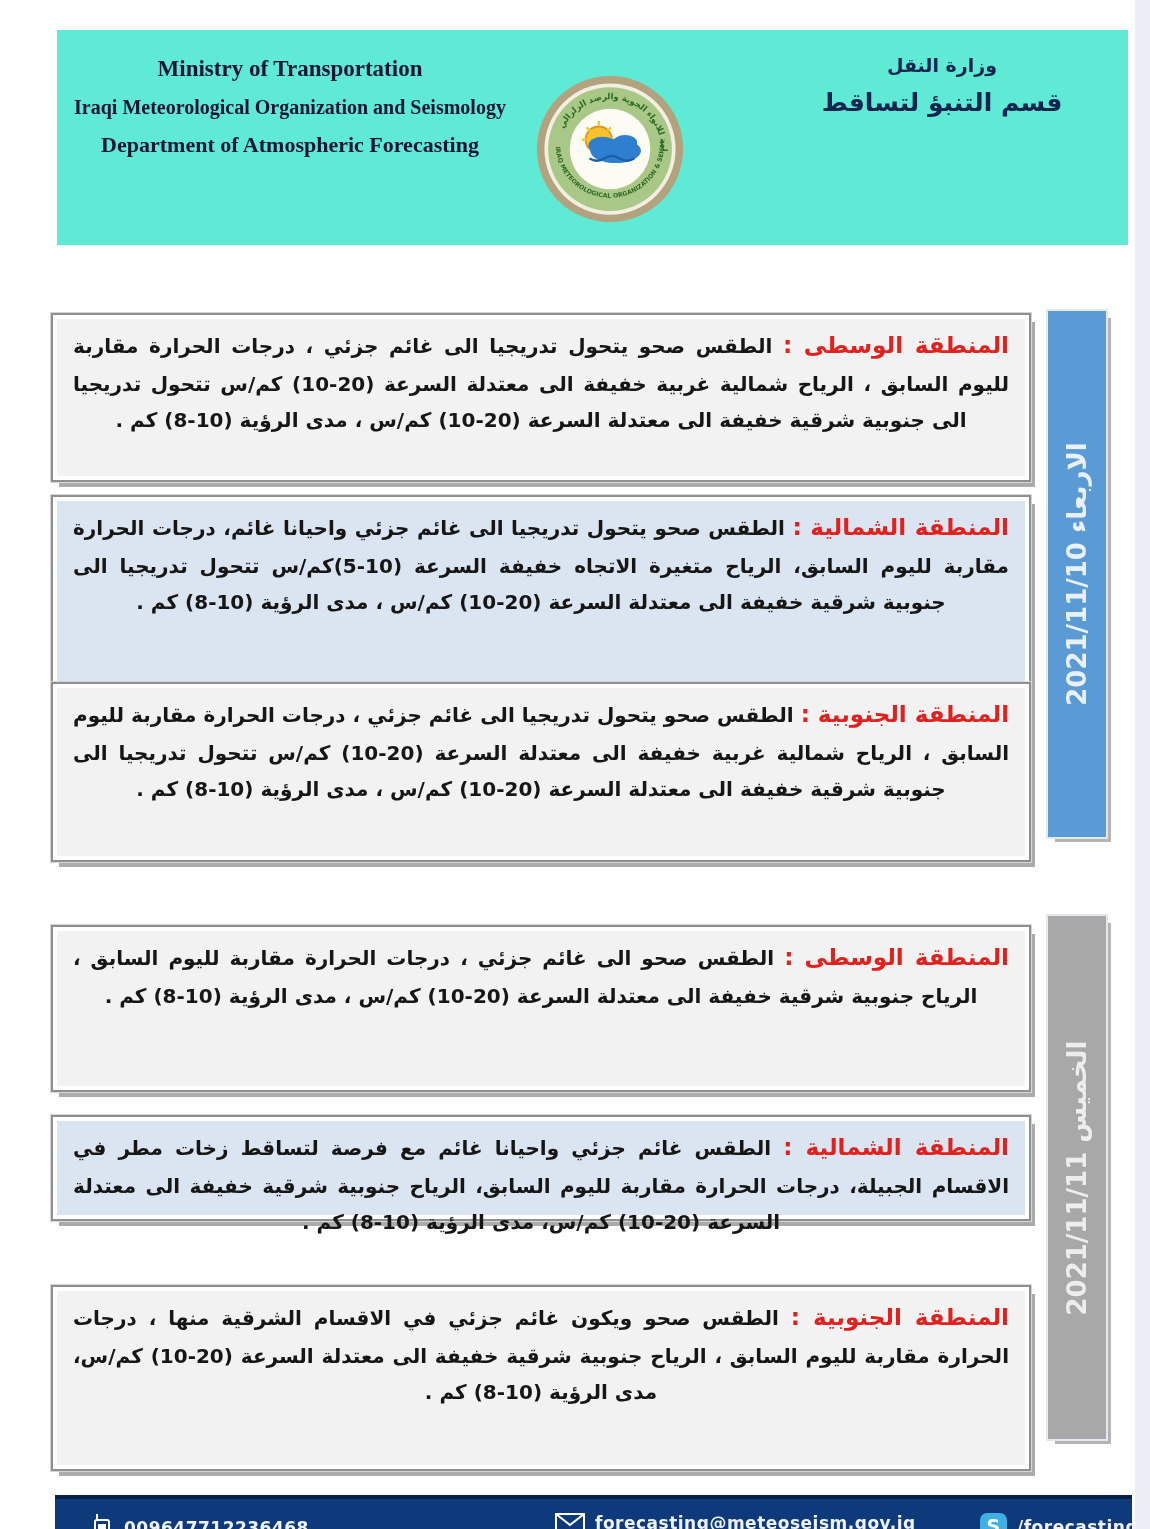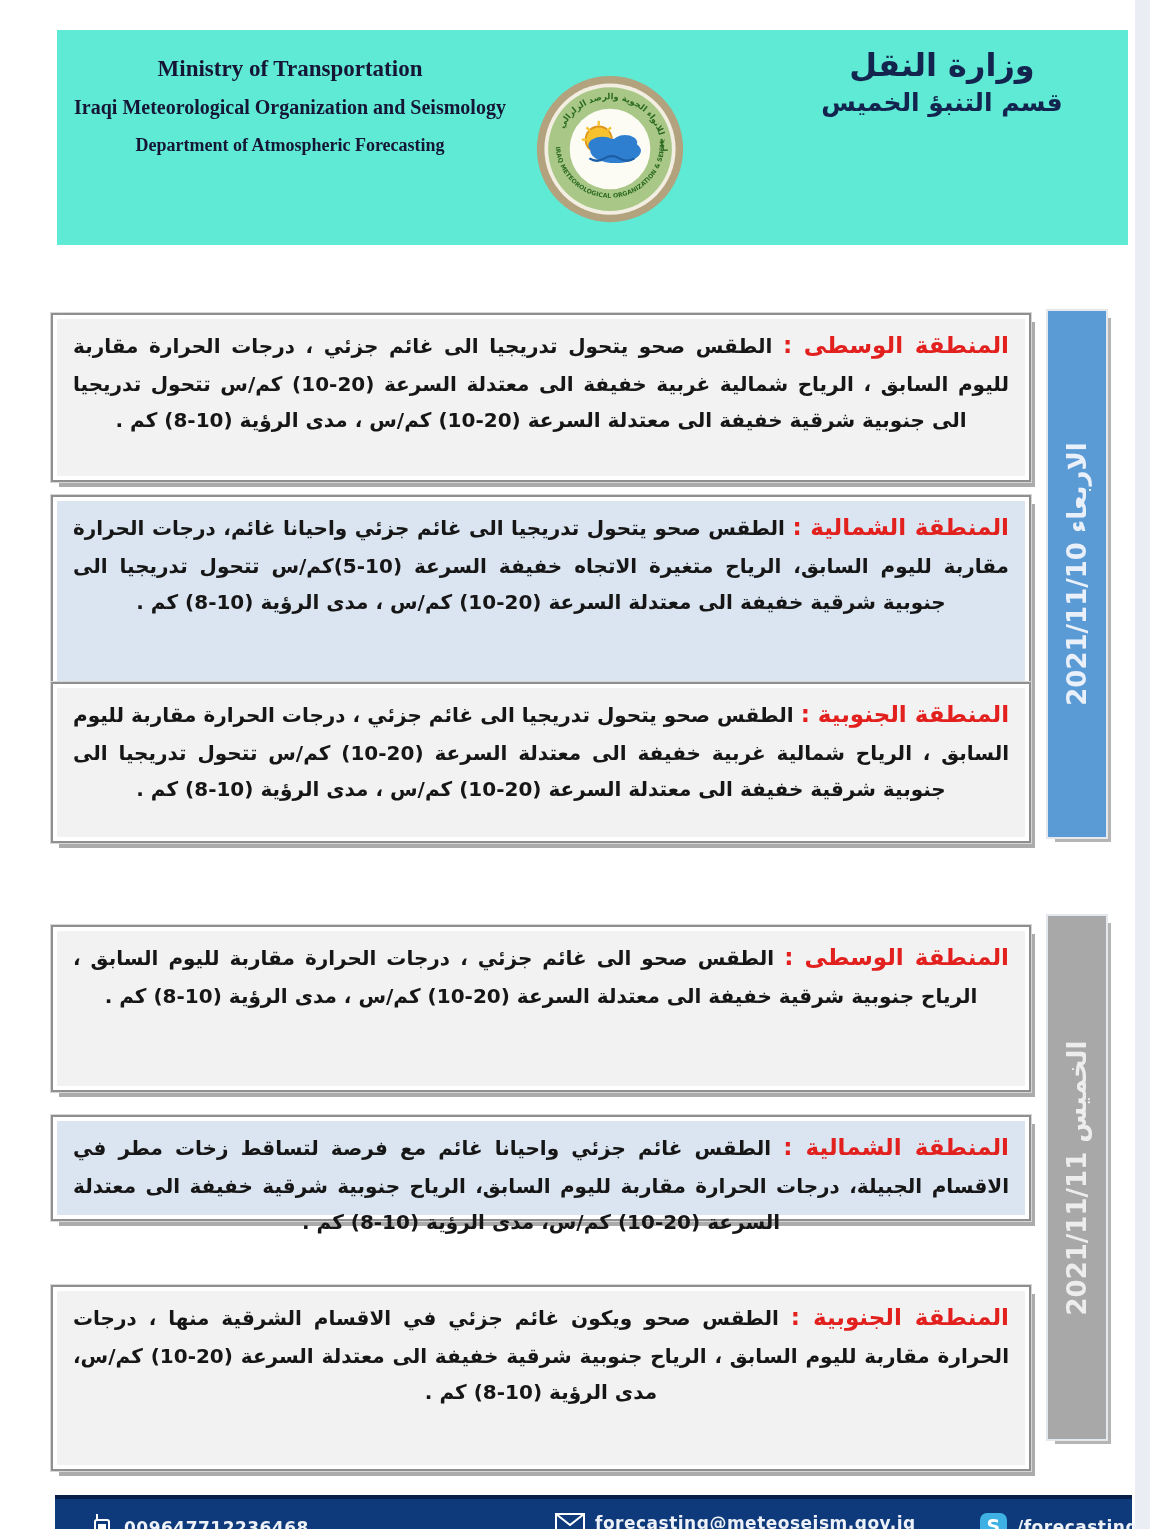--- a/index.html
+++ b/index.html
@@ -23,26 +23,26 @@
       radial-gradient(ellipse 240px 90px at 68% 72%, rgba(255,255,255,0.88) 25%, rgba(255,255,255,0) 65%),
       linear-gradient(180deg, #1d6dc6 0%, #3a87d6 30%, #74add f 55%, #8fbfe9 62%, #c2ddf4 100%);
     background-color:#5eead4;
   }
   .header-en {
     position:absolute; left:8px; top:20px; width:450px; text-align:center;
     font-family:"Liberation Serif", serif; font-weight:bold; color:#151535;
   }
   .header-en .l1 { font-size:23px; line-height:38px; }
   .header-en .l2 { font-size:20px; line-height:38px; }
-  .header-en .l3 { font-size:18px; line-height:38px; }
+  .header-en .l3 { font-size:22px; line-height:38px; }
   .header-ar {
     position:absolute; left:705px; top:16px; width:360px; text-align:center;
     direction:rtl; font-weight:bold; color:#13244e;
   }
-  .header-ar .l1 { font-size:32px; line-height:38px; }
+  .header-ar .l1 { font-size:19px; line-height:38px; }
   .header-ar .l2 { font-size:21px; line-height:37px; }
   .header-ar .l3 { font-size:25px; line-height:38px; }
   .logo { position:absolute; left:478px; top:44px; width:150px; height:150px; }
 
   
   .fbox {
     position:absolute; left:51px; width:980px; box-sizing:border-box;
     background:#ffffff; border:2px solid #8f8f8f; padding:4px;
     box-shadow: 0 0 0 1px #d6d6d6, 6px 7px 0 -2px #ababab;
   }
@@ -125,39 +125,39 @@
           <ellipse cx="6" cy="2" rx="27" ry="13"></ellipse>
           <ellipse cx="-8" cy="-4" rx="15" ry="9"></ellipse>
           <ellipse cx="16" cy="-7" rx="13" ry="8"></ellipse>
         </g>
         <path d="M -22 10 q 8 5 16 0 q 8 -5 16 0 q 8 5 16 0" stroke="#1c5fa8" stroke-width="2.5" fill="none"></path>
       </g>
     </svg>
 
     <div class="header-ar">
       <div class="l1">وزارة النقل</div>
-      <div class="l3">قسم التنبؤ الخميس</div>
+      <div class="l3">قسم التنبؤ لتساقط</div>
     </div>
   </div>
 
   <div class="fbox" style="top:313px; height:169px;">
     <div class="fbox-inner bg-plain">
       <span class="region-title">المنطقة الوسطى :</span>
       <span>الطقس صحو يتحول تدريجيا الى غائم جزئي ، درجات الحرارة مقاربة لليوم السابق ، الرياح شمالية غربية خفيفة الى معتدلة السرعة (20-10) كم/س تتحول تدريجيا الى جنوبية شرقية خفيفة الى معتدلة السرعة  (20-10) كم/س ، مدى الرؤية (10-8) كم .</span>
     </div>
   </div>
 
   <div class="fbox" style="top:495px; height:192px;">
     <div class="fbox-inner bg-blue">
       <span class="region-title">المنطقة الشمالية :</span>
       <span>الطقس صحو يتحول تدريجيا الى غائم جزئي واحيانا غائم، درجات الحرارة مقاربة لليوم السابق، الرياح متغيرة الاتجاه خفيفة السرعة (10-5)كم/س تتحول تدريجيا الى جنوبية شرقية خفيفة الى معتدلة السرعة (20-10) كم/س ، مدى الرؤية (10-8) كم .</span>
     </div>
   </div>
 
-  <div class="fbox" style="top:682px; height:161px;">
+  <div class="fbox" style="top:682px; height:180px;">
     <div class="fbox-inner bg-plain">
       <span class="region-title">المنطقة الجنوبية :</span>
       <span>الطقس صحو يتحول تدريجيا الى غائم جزئي ، درجات الحرارة مقاربة لليوم السابق ، الرياح شمالية غربية خفيفة الى معتدلة السرعة (20-10) كم/س تتحول تدريجيا الى جنوبية شرقية خفيفة الى معتدلة السرعة  (20-10) كم/س ، مدى الرؤية (10-8) كم .</span>
     </div>
   </div>
 
   <div class="day-bar bar-blue" style="top:310px; height:528px;">
     <span>الاربعاء 2021/11/10</span>
   </div>
 

